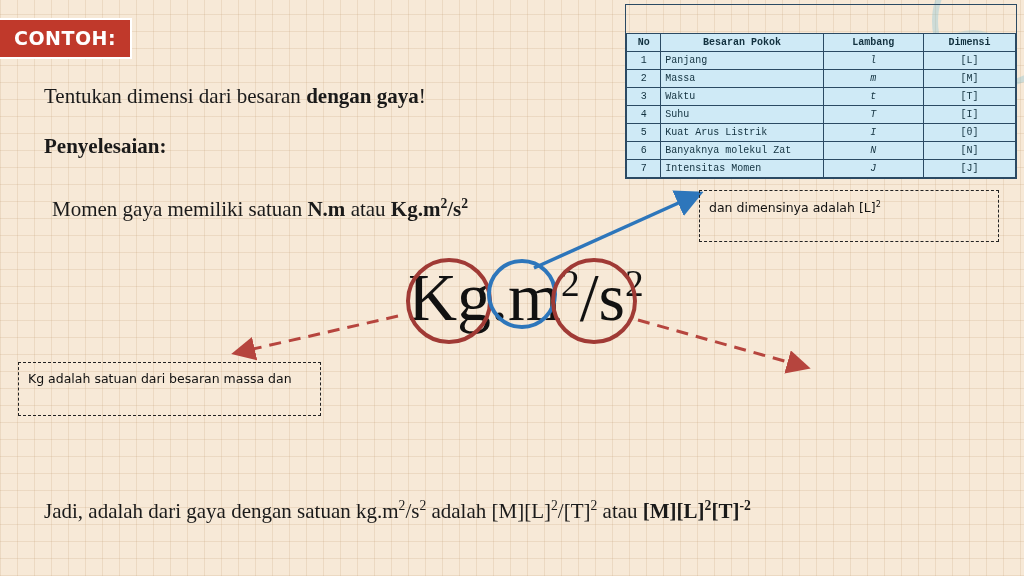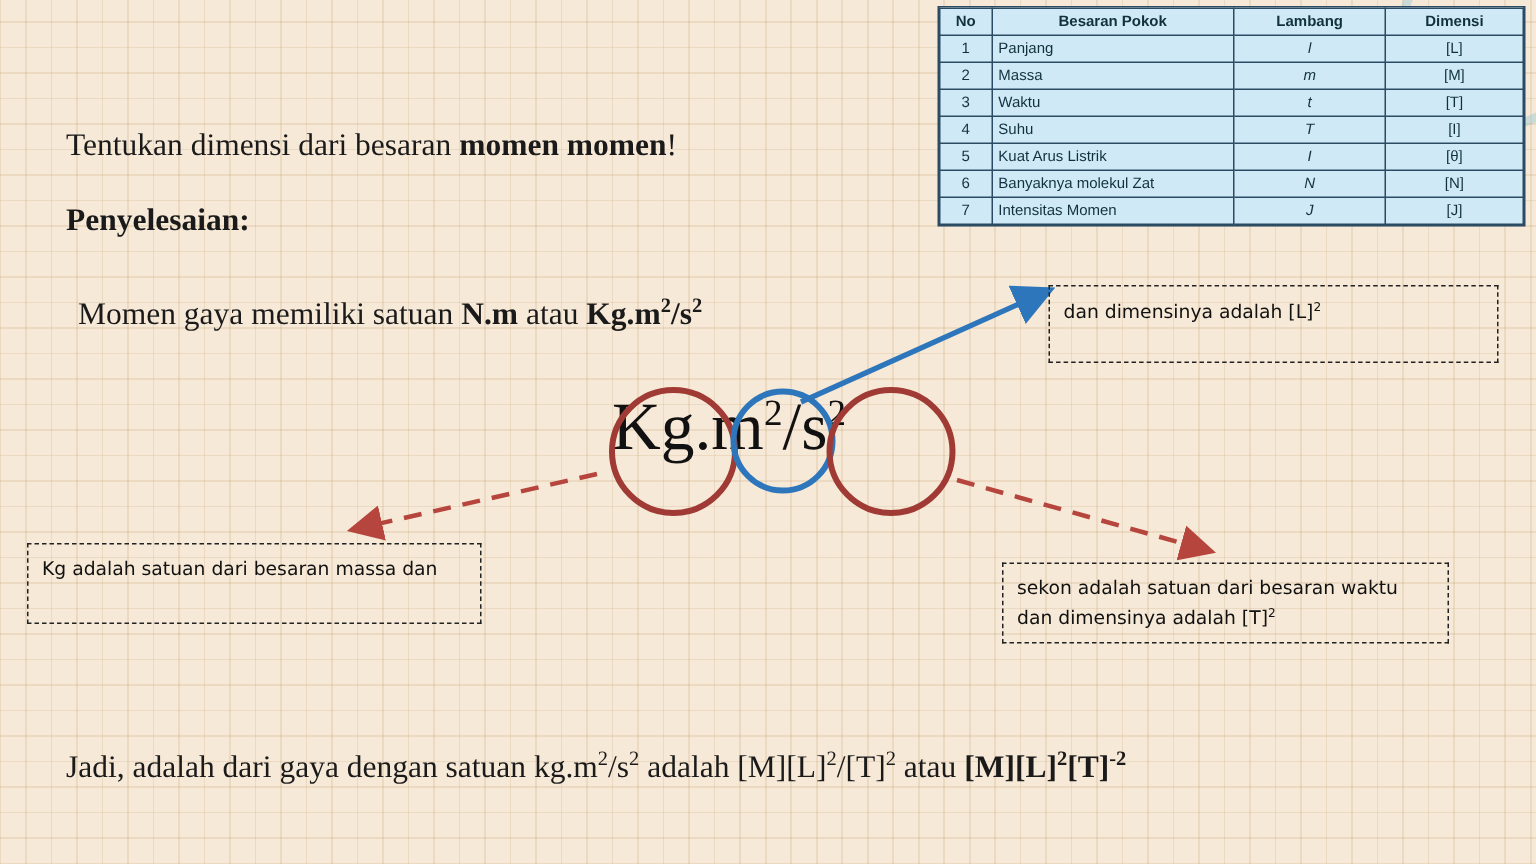--- a/index.html
+++ b/index.html
@@ -67,22 +67,23 @@
   .table-wrap {
     position: absolute;
     left: 625px;
     top: 4px;
     width: 390px;
     border: 1px solid #2b4a63;
   }
   table.besaran {
     border-collapse: collapse;
     width: 100%;
-    font-family: Liberation Sans, sans-serif;
+    font-family: Liberation Mono, monospace;
     background: #cfeaf6;
+    margin-top: 28px;
   }
   table.besaran th {
     background: #cfeaf6;
     border: 1px solid #2b4a63;
     font-size: 10px;
     font-weight: bold;
     color: #12313f;
     padding: 3px 2px;
     text-align: center;
   }
@@ -96,21 +97,21 @@
   table.besaran td.nama { text-align: left; width: 168px; }
   table.besaran td.lam { text-align: center; width: 100px; font-style: italic; }
   table.besaran td.dim { text-align: center; width: 90px; }
 
   
   .formula {
     position: absolute;
     left: 408px;
     top: 258px;
     font-family: "Liberation Serif", serif;
-    font-size: 45px;
+    font-size: 68px;
     color: #111111;
     letter-spacing: 0px;
     white-space: nowrap;
   }
   .formula sup { font-size: 0.55em; }
 
   
   .ring {
     position: absolute;
     border-radius: 50%;
@@ -156,20 +157,21 @@
   }
 </style>
 </head>
 <body>
 
 <div class="slide">
 
   <div class="deco-circle c1"></div>
   <div class="deco-circle c2"></div>
 
+  <div class="contoh-badge">CONTOH:</div>
 
   <div class="table-wrap">
     <table class="besaran">
       <thead>
         <tr>
           <th>No</th>
           <th>Besaran Pokok</th>
           <th>Lambang</th>
           <th>Dimensi</th>
         </tr>
@@ -215,21 +217,21 @@
           <td class="no">7</td>
           <td class="nama">Intensitas Momen</td>
           <td class="lam">J</td>
           <td class="dim">[J]</td>
         </tr>
       </tbody>
     </table>
   </div>
 
   <div class="line l1">
-    <span>Tentukan dimensi dari besaran </span><span class="b">momen momen</span><span>!</span>
+    <span>Tentukan dimensi dari besaran </span><span class="b">dengan gaya</span><span>!</span>
   </div>
 
   <div class="line l2">Penyelesaian:</div>
 
   <div class="line l3">
     <span>Momen gaya memiliki satuan </span><span class="b">N.m</span><span> atau </span><span class="b">Kg.m</span><sup class="b">2</sup><span class="b">/s</span><sup class="b">2</sup>
   </div>
 
   <div class="formula">
     <span>Kg.m</span><sup>2</sup><span>/s</span><sup>2</sup>
@@ -254,22 +256,18 @@
   </svg>
 
   <div class="callout meter">
     <div><span>dan dimensinya adalah [L]</span><sup>2</sup></div>
   </div>
 
   <div class="callout kg">
     <div>Kg adalah satuan dari besaran massa dan</div>
   </div>
 
-  <div class="callout sekon">
-    <div>sekon adalah satuan dari besaran waktu</div>
-    <div><span>dan dimensinya adalah [T]</span><sup>2</sup></div>
-  </div>
 
   <div class="line l4">
     <span>Jadi, adalah dari gaya dengan satuan kg.m</span><sup>2</sup><span>/s</span><sup>2</sup><span> adalah [M][L]</span><sup>2</sup><span>/[T]</span><sup>2</sup><span> atau </span><span class="b">[M][L]</span><sup class="b">2</sup><span class="b">[T]</span><sup class="b">-2</sup>
   </div>
 
 </div>
 
 </body></html>

